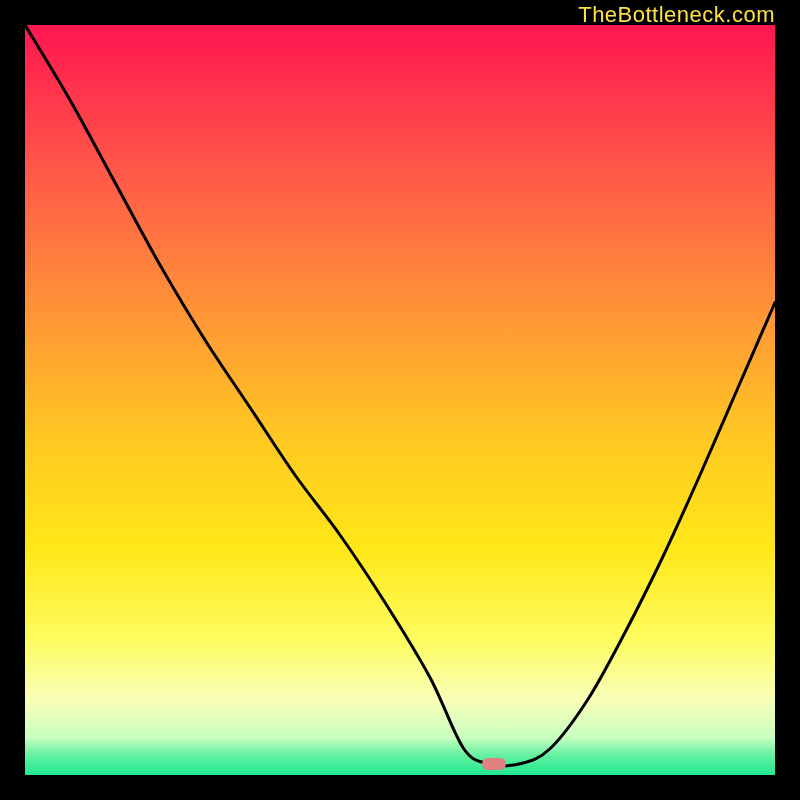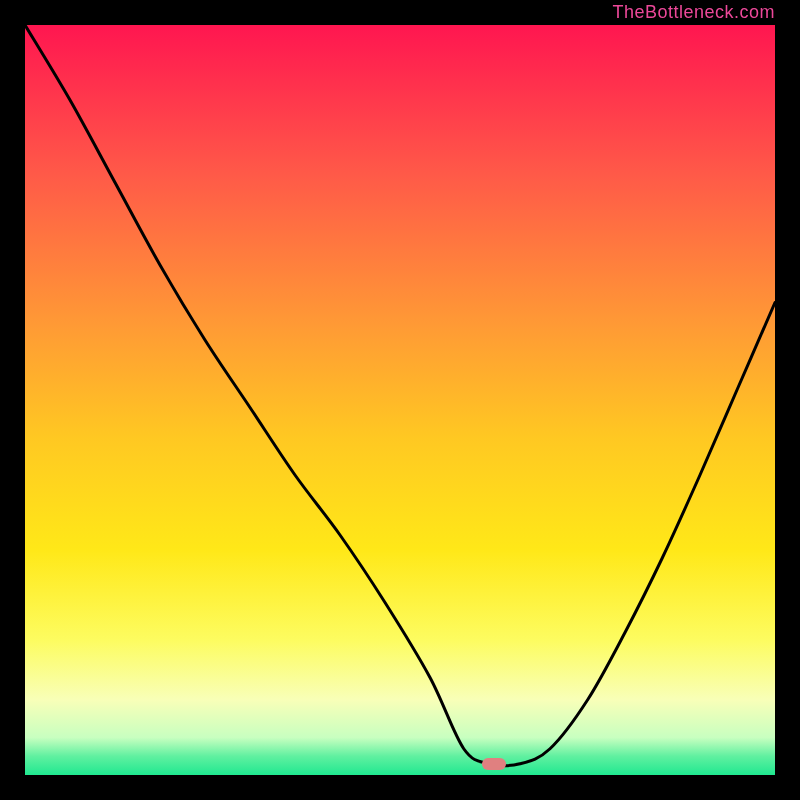--- a/index.html
+++ b/index.html
@@ -27,23 +27,23 @@
     position: absolute;
     left: 0;
     top: 0;
     width: 750px;
     height: 750px;
   }
   .watermark {
     position: absolute;
     top: 2px;
     right: 25px;
-    color: #ec4899;
+    color: #fde047;
     font-family: Arial, Helvetica, sans-serif;
-    font-size: 18px;
+    font-size: 22px;
     font-weight: 500;
     letter-spacing: 0.5px;
   }
   svg.curve {
     position: absolute;
     left: 0;
     top: 0;
     width: 750px;
     height: 750px;
     pointer-events: none;

